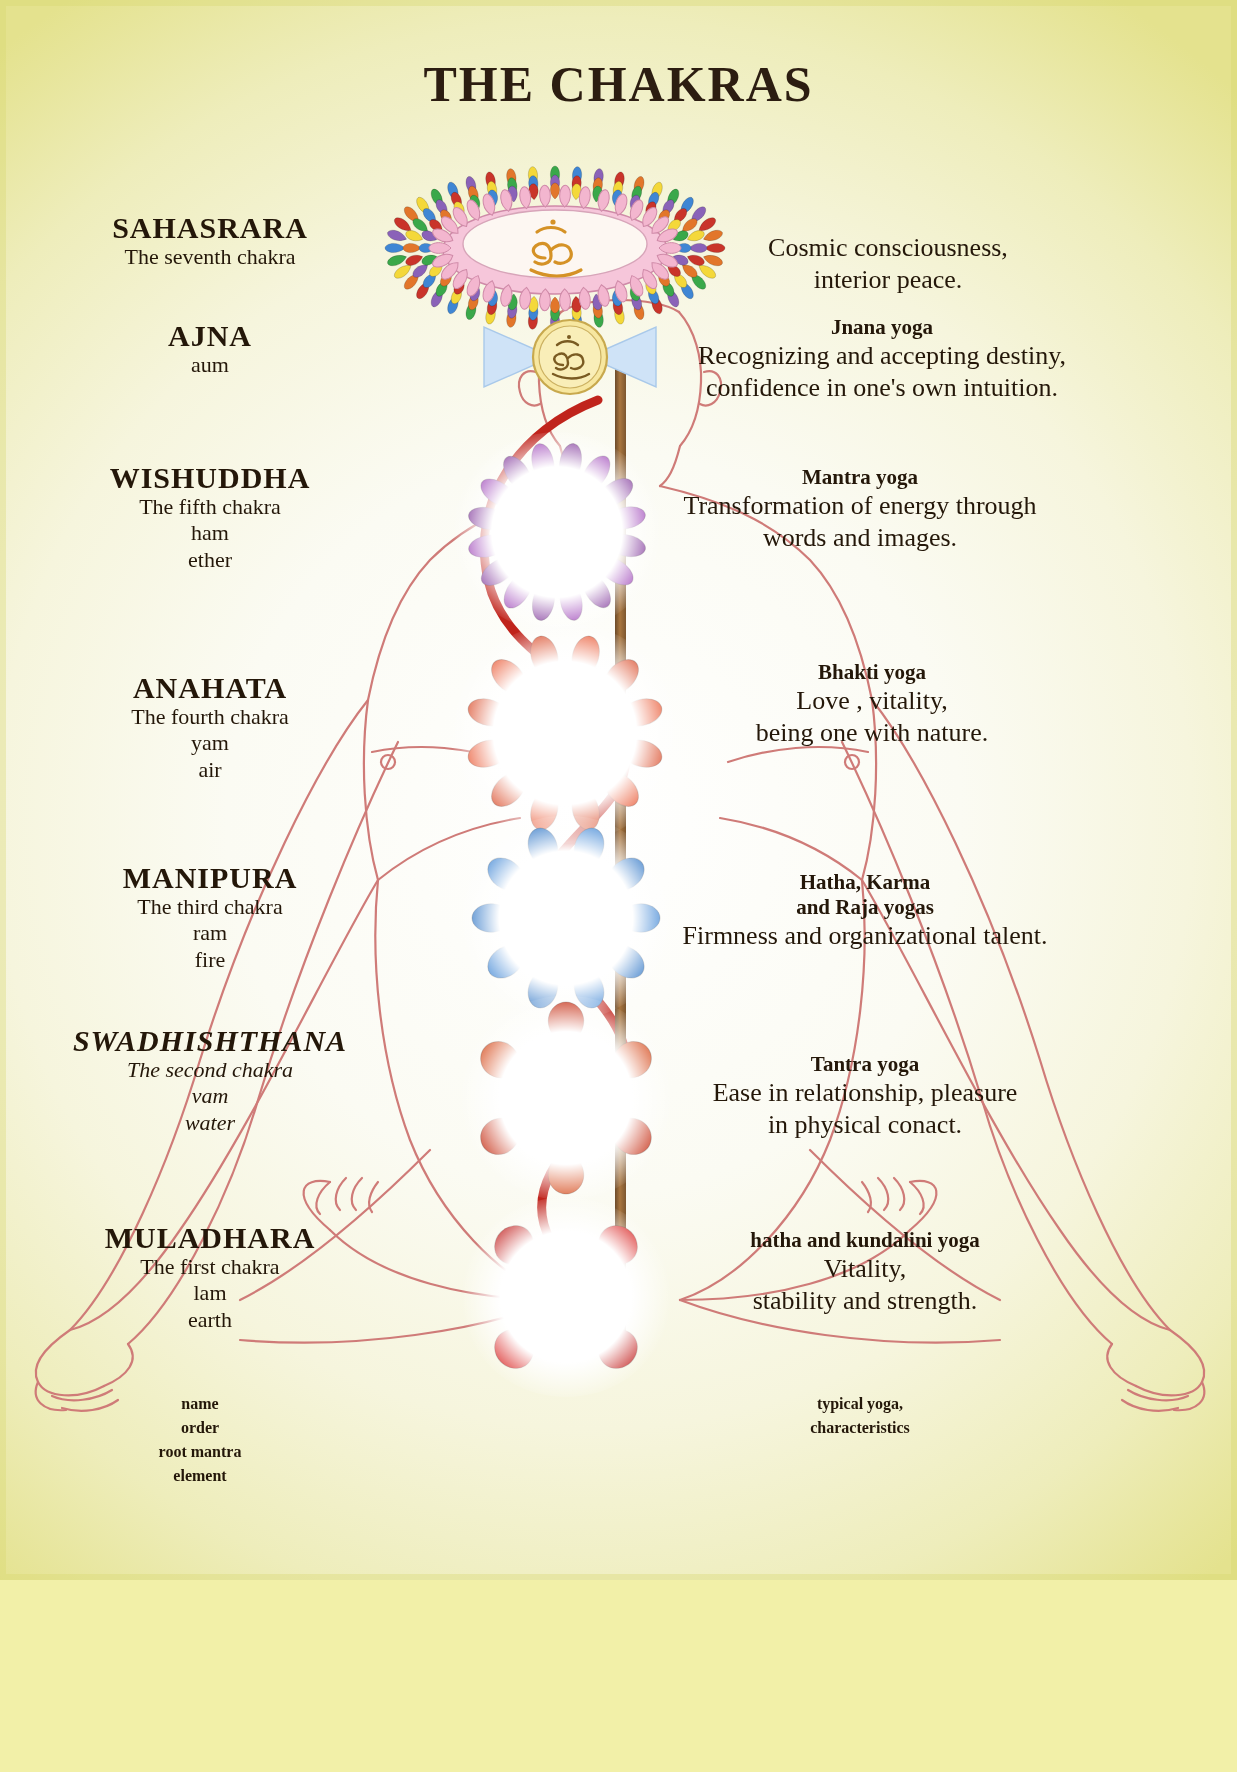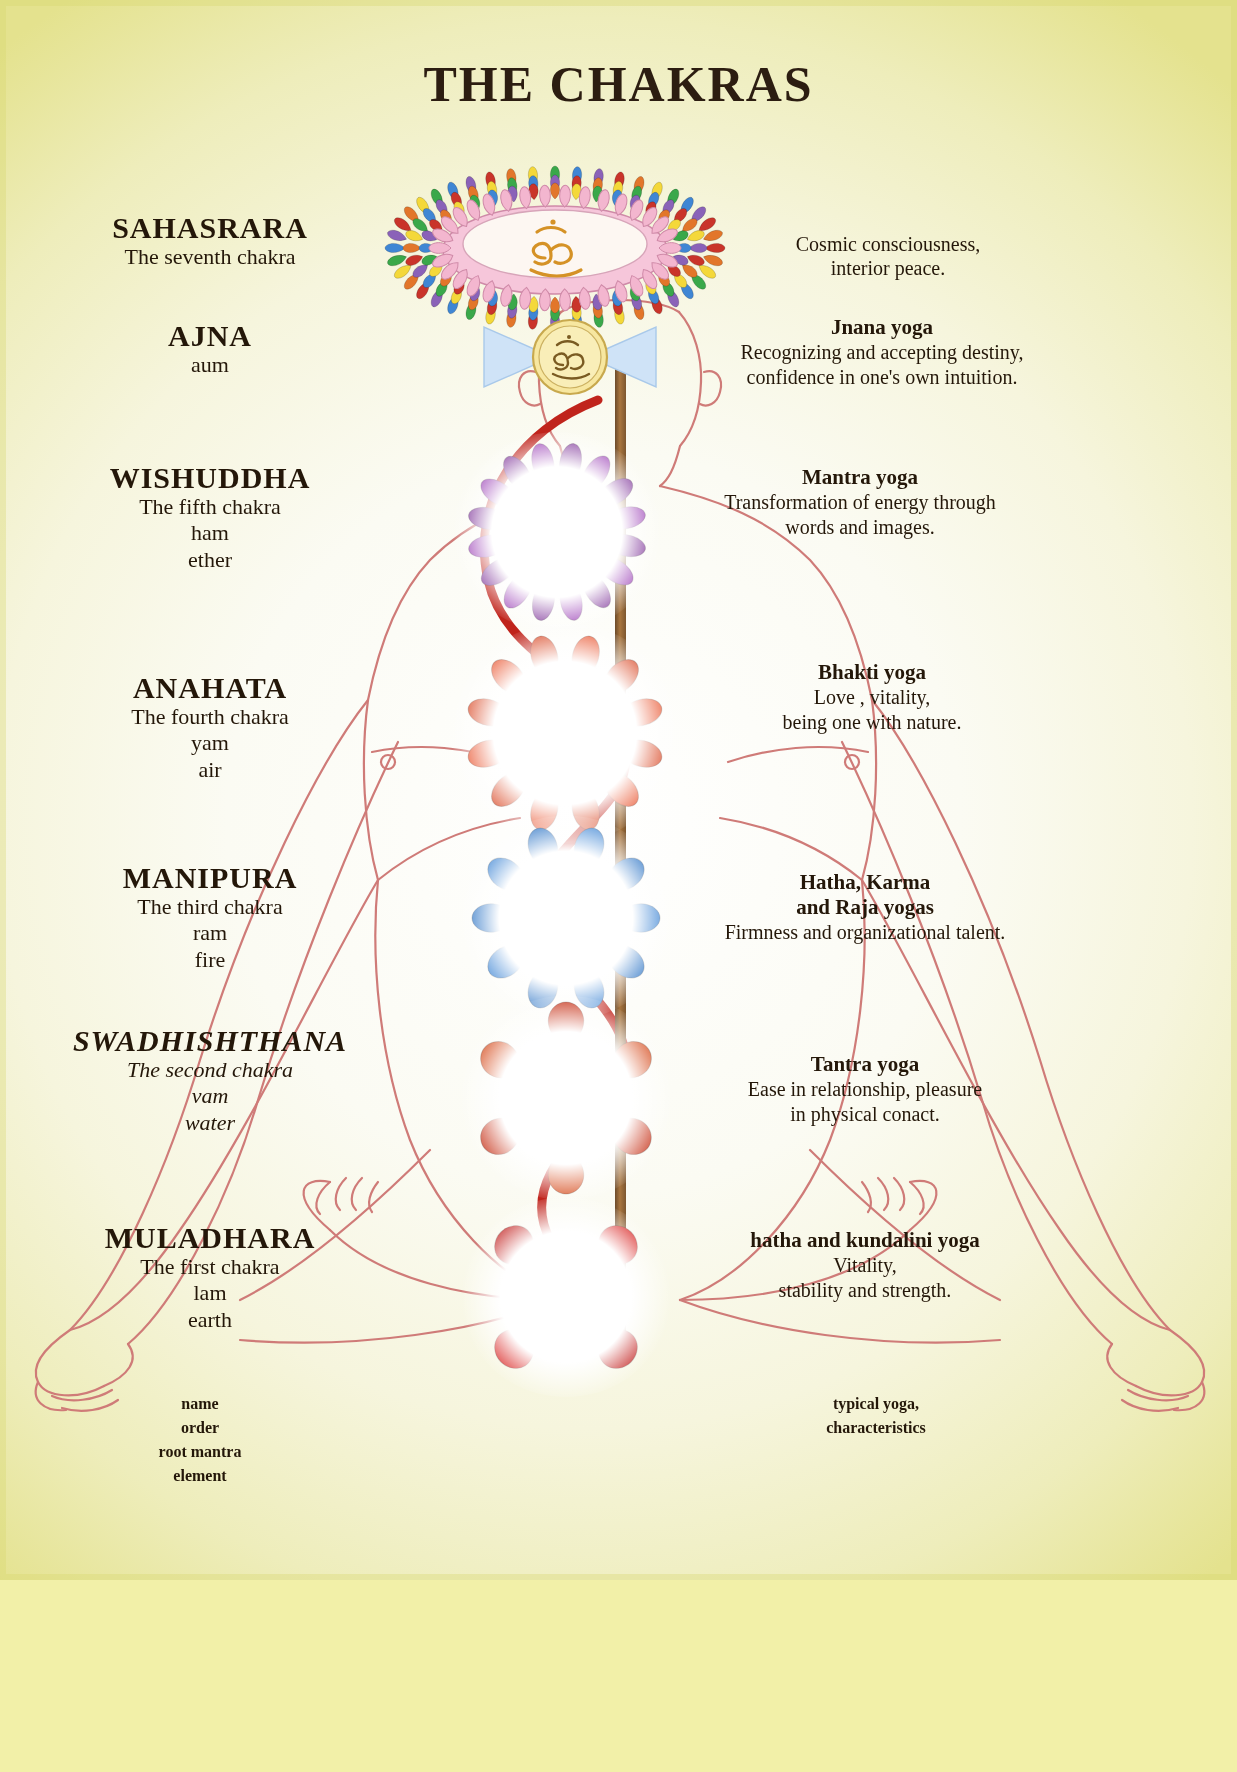--- a/index.html
+++ b/index.html
@@ -45,21 +45,21 @@
   .leftcol{position:absolute;left:20px;width:380px;text-align:center;}
   .leftcol .nm{
     font-size:30px;font-weight:bold;color:#241709;letter-spacing:1px;
     line-height:1.05;
   }
   .leftcol .sub{font-size:22px;color:#241709;line-height:1.22;}
 
   
   .rightcol{position:absolute;width:400px;text-align:center;color:#241709;}
   .rightcol .yg{font-size:21px;font-weight:bold;line-height:1.2;}
-  .rightcol .ds{font-size:20px;line-height:1.22;}
+  .rightcol .ds{font-size:26px;line-height:1.22;}
 
   
   .legend{position:absolute;text-align:center;color:#241709;
     font-size:16px;font-weight:bold;line-height:1.5;}
 
   
   .chakra{position:absolute;}
   .glow{
     position:absolute;left:50%;top:50%;transform:translate(-50%,-50%);
     border-radius:50%;
@@ -623,18 +623,18 @@
     <div class="ds">stability and strength.</div>
   </div>
 
   <div class="legend" style="left:90px;top:1392px;width:220px;">
     <div>name</div>
     <div>order</div>
     <div>root mantra</div>
     <div>element</div>
   </div>
 
-  <div class="legend" style="left:756px;top:1392px;width:240px;">
+  <div class="legend" style="left:740px;top:1392px;width:240px;">
     <div>typical yoga,</div>
     <div>characteristics</div>
   </div>
 
 </div>
 
 </body></html>

